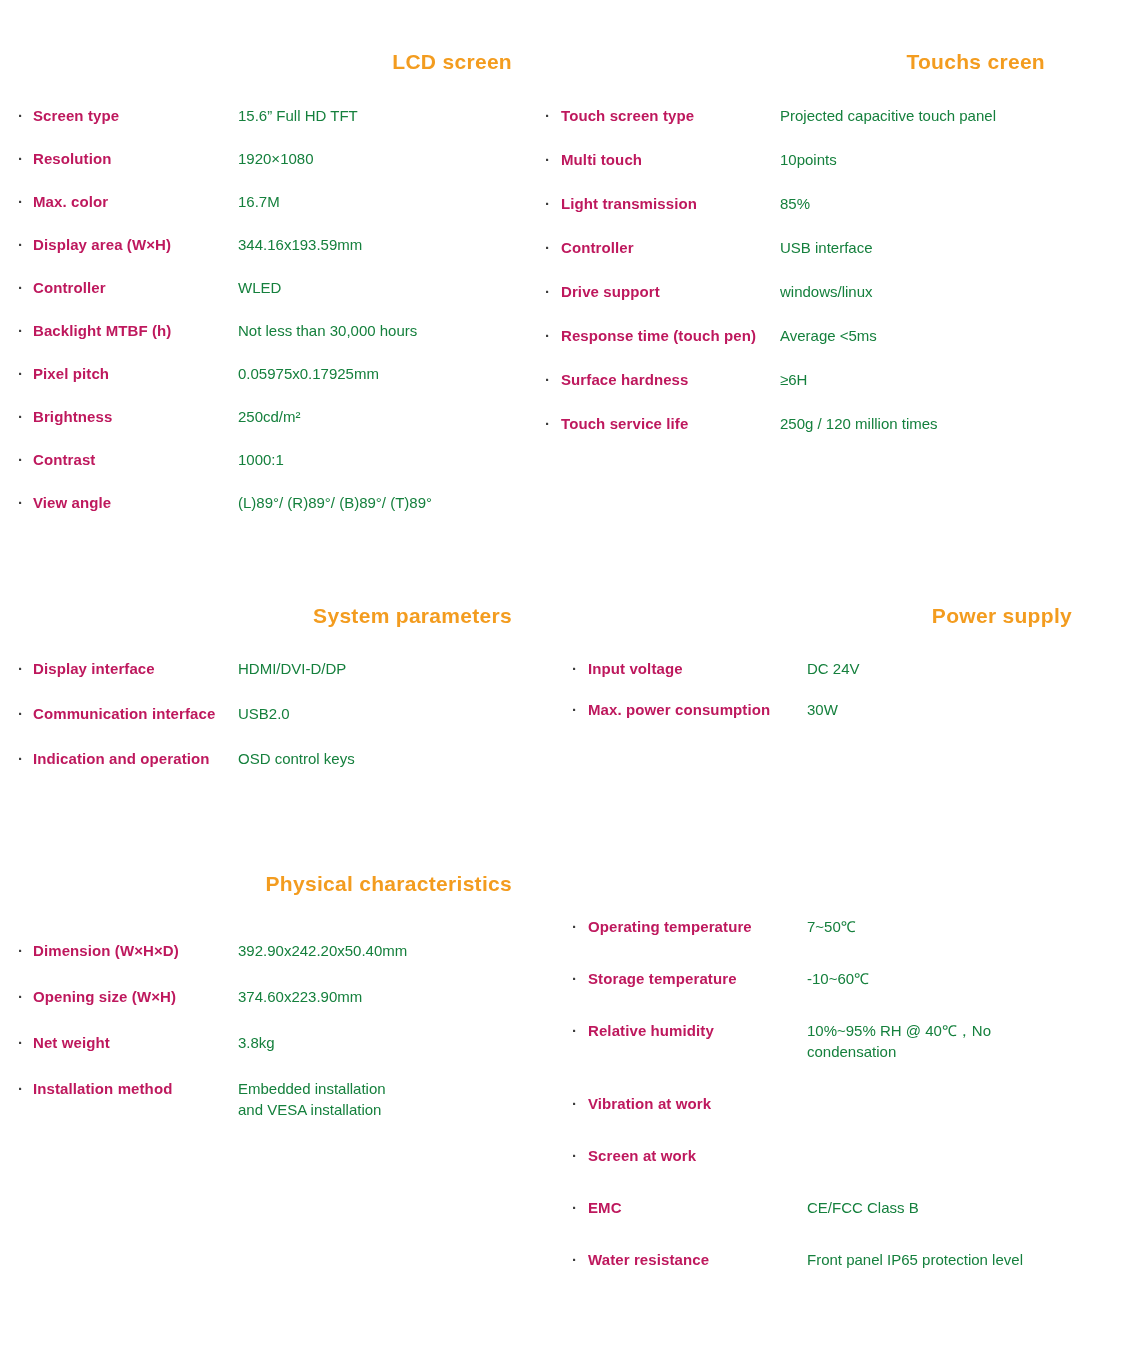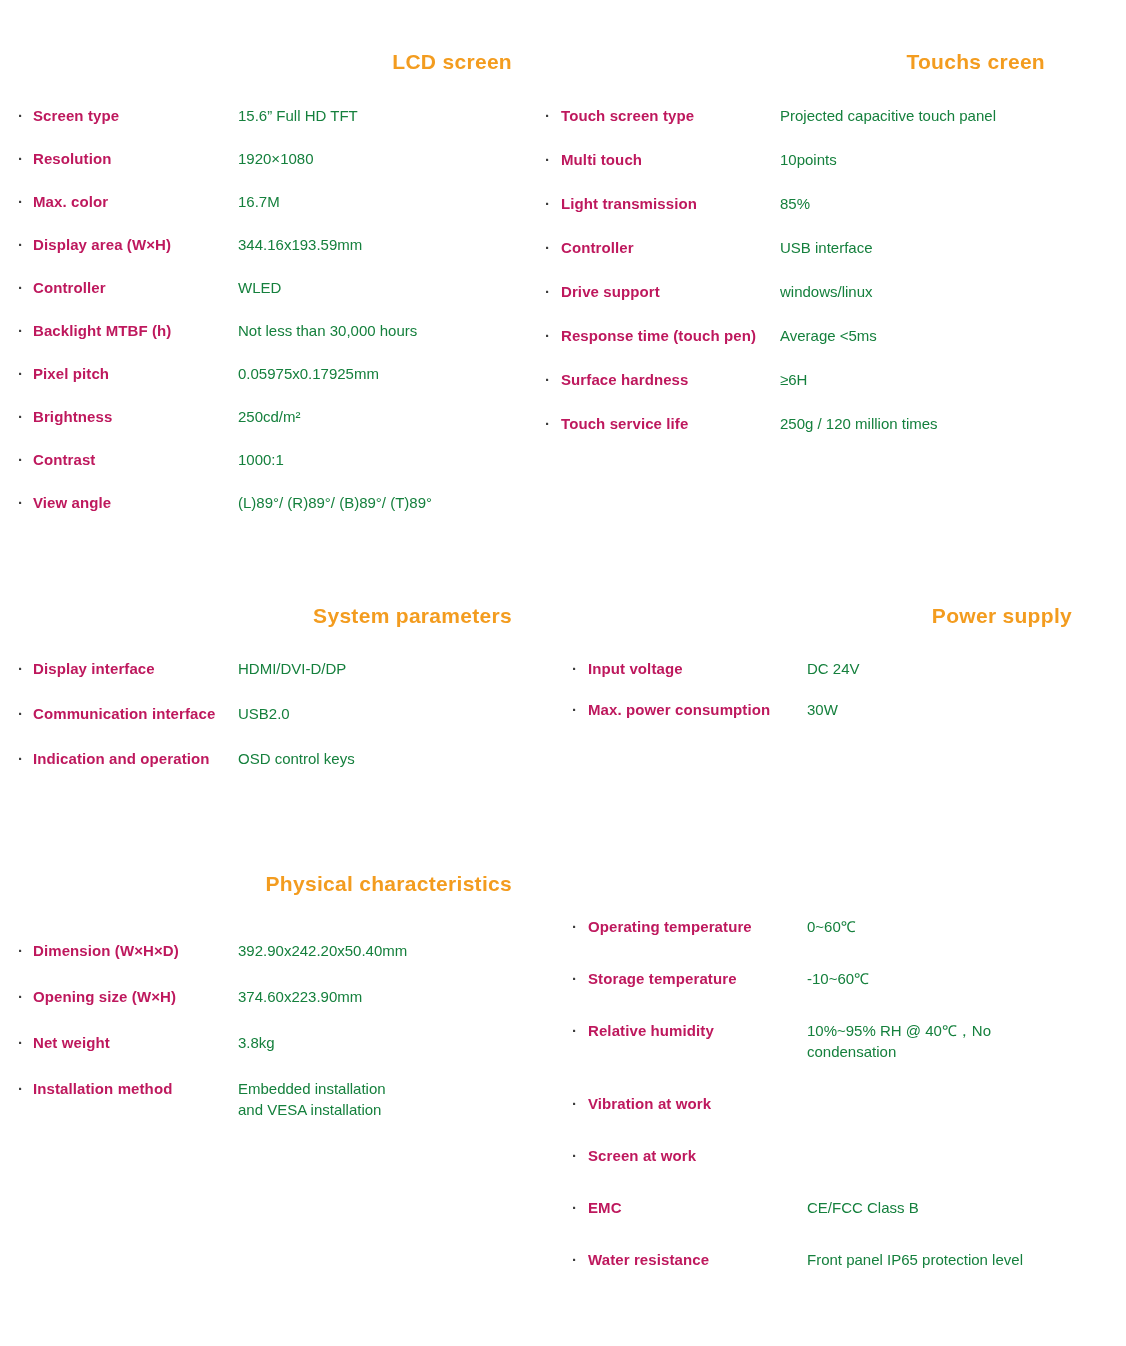--- a/index.html
+++ b/index.html
@@ -245,21 +245,21 @@
 and VESA installation</span>
         </div>
     </div>
   </section>
 
   <section class="sec right" style="left:572px;top:872px;width:500px;">
     <div class="rows rows-env">
       <div class="row">
           <span class="bullet">·</span>
           <span class="label">Operating temperature</span>
-          <span class="value">0~60℃</span>
+          <span class="value">7~50℃</span>
         </div>
       <div class="row">
           <span class="bullet">·</span>
           <span class="label">Storage temperature</span>
           <span class="value">-10~60℃</span>
         </div>
       <div class="row">
           <span class="bullet">·</span>
           <span class="label">Relative humidity</span>
           <span class="value">10%~95% RH @ 40℃，No condensation</span>

